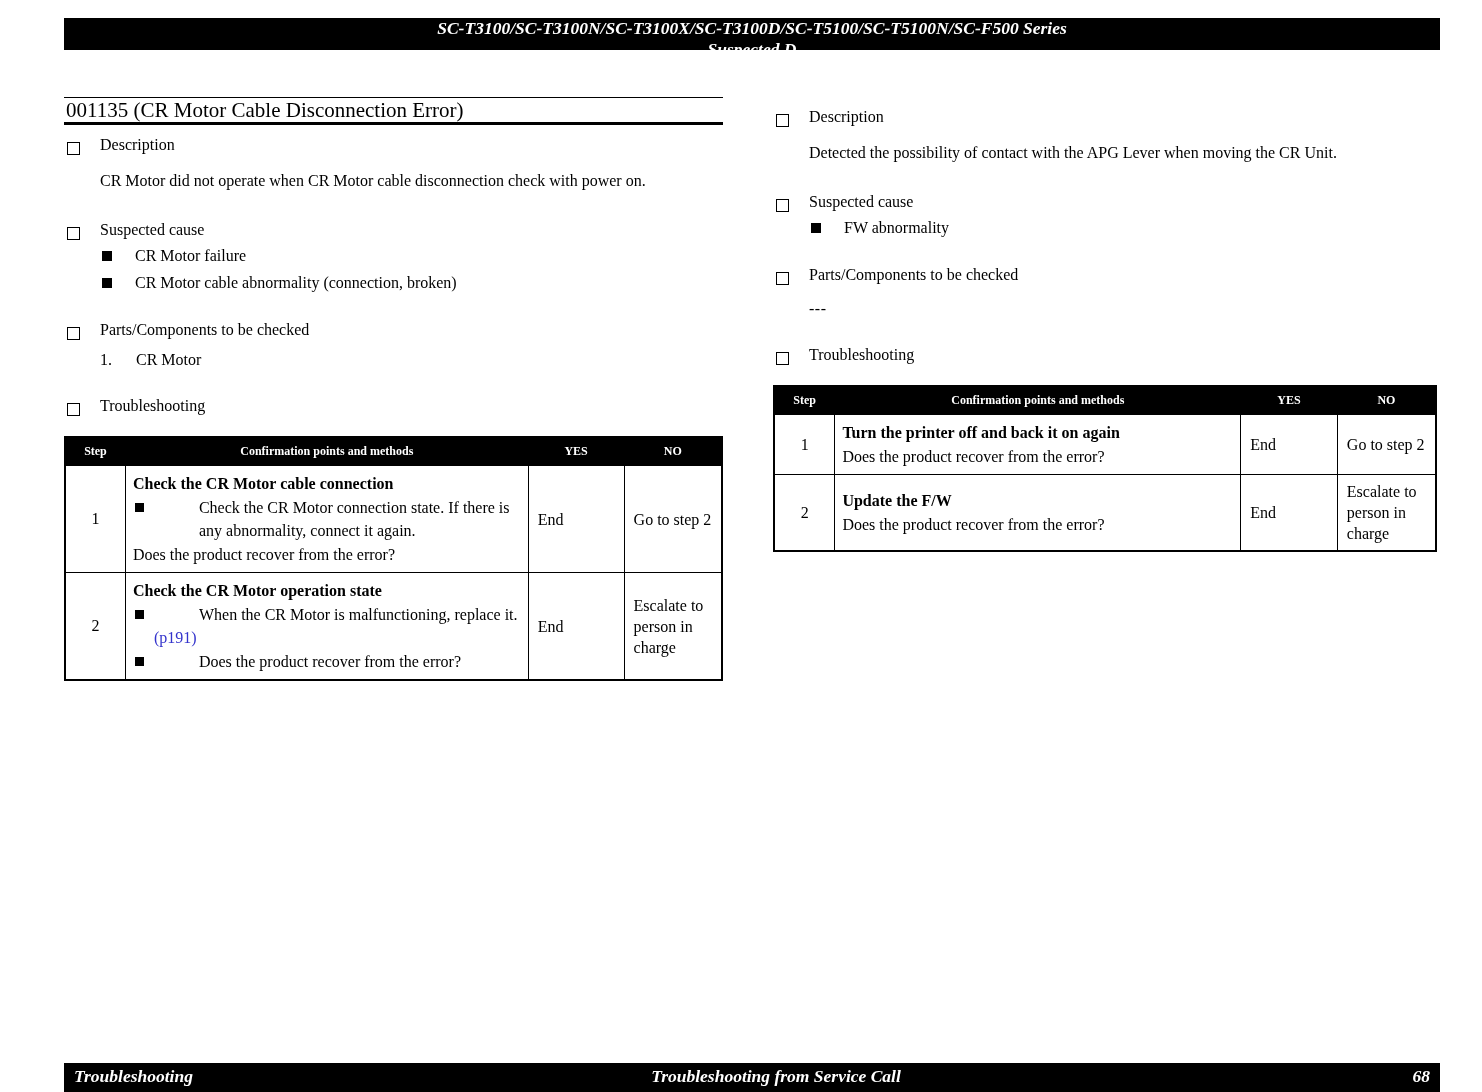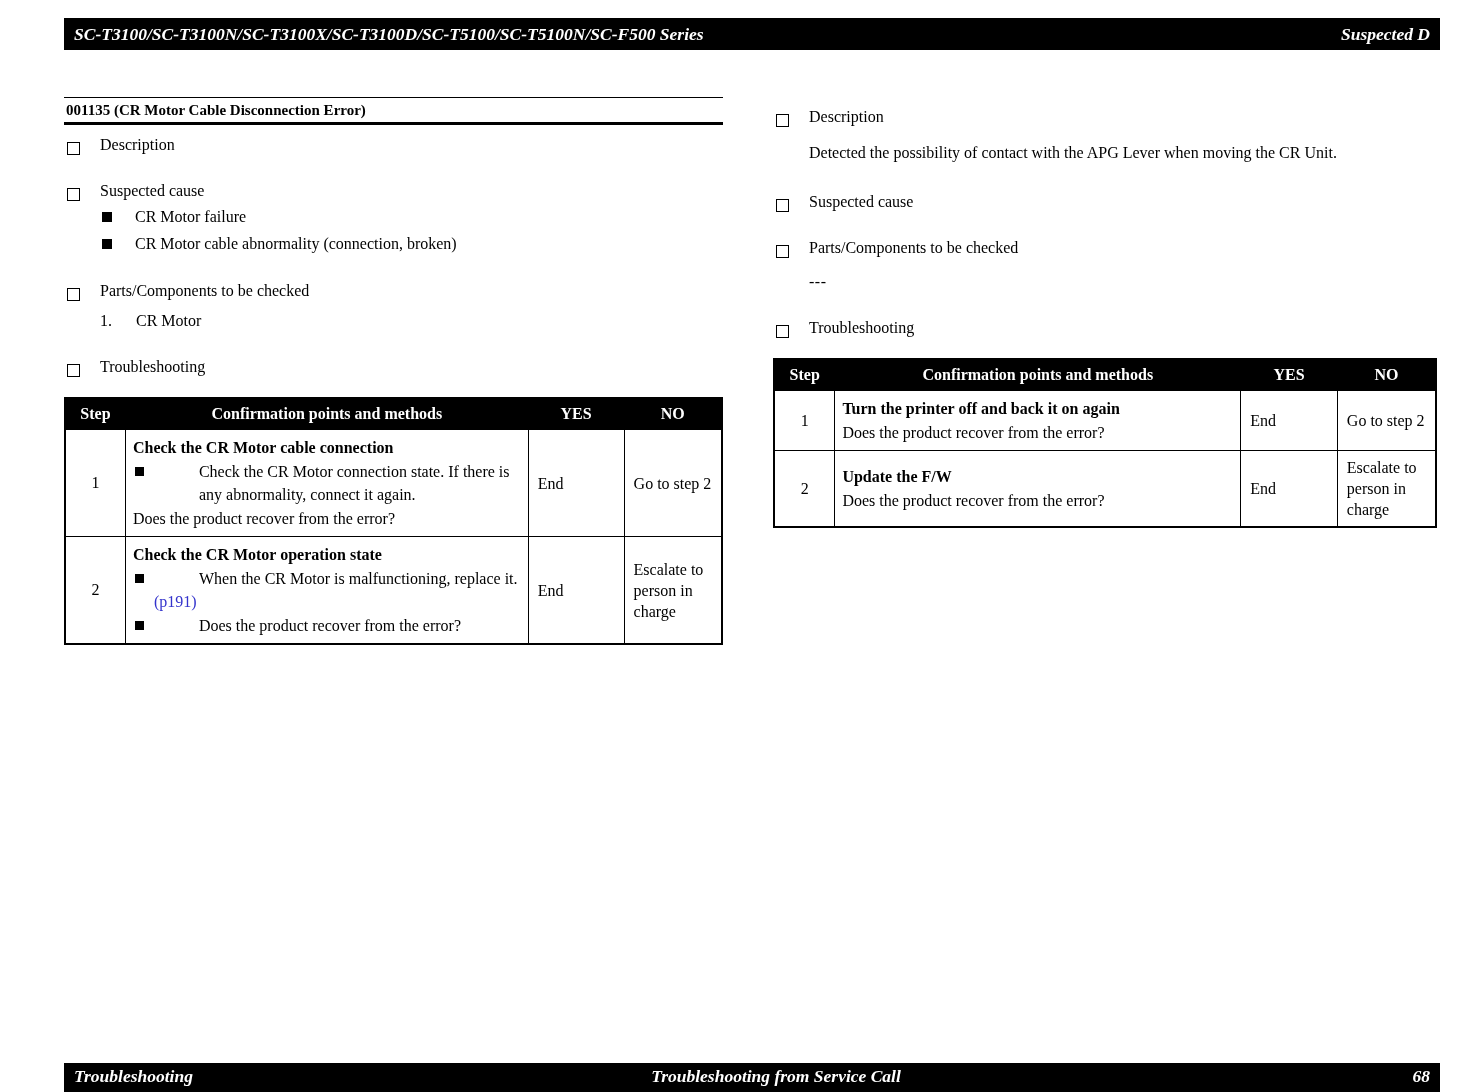--- a/index.html
+++ b/index.html
@@ -5,53 +5,53 @@
   * { margin:0; padding:0; box-sizing:border-box; }
   html, body { background:#ffffff; }
   .page {
     position:relative; width:1482px; height:1092px; background:#ffffff;
     font-family:"Liberation Serif", serif; color:#000; overflow:hidden;
   }
   
   .topbar {
     position:absolute; left:64px; top:18px; width:1376px; height:32px;
     background:#000; color:#fff; display:flex; justify-content:space-between;
-    align-items:center; padding:0 10px; font-size:17.5px; font-weight:bold; font-style:italic;
+    align-items:center; padding:0 10px; font-size:17.5px; font-weight:bold; font-style:italic;flex-direction:column;
   }
   .bottombar {
     position:absolute; left:64px; top:1063px; width:1376px; height:29px;
     background:#000; color:#fff; font-size:17.5px; font-weight:bold; font-style:italic;
   }
   .bottombar .fl { position:absolute; left:10px;  top:0; line-height:27px; }
   .bottombar .fc { position:absolute; left:50%; transform:translateX(-50%); top:0; line-height:27px;margin-left:24px; }
   .bottombar .fr { position:absolute; right:10px; top:0; line-height:27px; }
   
   .column { position:absolute; top:97px; }
   .col-left  { left:64px;  width:659px; }
   .col-right { left:773px; width:664px; }
   .section-title {
     border-top:1.5px solid #000; border-bottom:3px solid #000;
-    font-weight:bold; font-size:15px; line-height:20px; padding:2px 0 2px 2px;
+    font-weight:normal; font-size:21px; line-height:20px; padding:2px 0 2px 2px;
   }
   .check-row { display:flex; align-items:flex-end; margin-top:26px; font-size:16px; line-height:20px; }
   .check-row.first { margin-top:10px; }
   .checkbox { flex:none; width:13px; height:13px; border:1.7px solid #000; margin:3px 20px 0 3px; }
   .body-text { margin:12px 2px 0 36px; font-size:16px; line-height:27px; }
   .bullet-row { display:flex; align-items:flex-start; margin:5px 0 0 38px; font-size:16px; line-height:22px;font-family:Liberation Serif, serif; }
   .bullet-sq { flex:none; width:10px; height:10px; background:#000; margin:6px 23px 0 0; }
   .numbered-row { display:flex; margin:10px 0 0 36px; font-size:16px; line-height:20px; }
   .num-marker { flex:none; width:36px; }
   .note-text { margin:14px 0 18px 36px; font-size:16px; line-height:20px; letter-spacing:0.5px; }
   
   .ts-table {
     width:100%; border-collapse:collapse; margin-top:20px;
     table-layout:fixed; border:2.5px solid #000;
   }
   .ts-table th {
-    background:#000; color:#fff; font-size:16px; font-weight:bold;
+    background:#000; color:#fff; font-size:12px; font-weight:bold;
     border:1px solid #000; padding:6px 2px; text-align:center;
   }
   .ts-table td { border:1.5px solid #000; font-size:16px; padding:6px 7px; vertical-align:middle; }
   td.step-cell { text-align:center; }
   td.ans-cell { line-height:21px; padding-left:9px; }
   .cell-title { font-weight:bold; line-height:23px;font-family:Liberation Serif, serif; }
   .cell-bullet { display:flex; align-items:flex-start; line-height:23px; margin-top:1px;gap:46px; }
   .cell-bullet .bullet-sq { width:9px; height:9px; margin:7px 9px 0 2px; }
   .cell-plain { line-height:23px; margin-top:1px; }
   .cell-link { color:var(--link-color, #3333cc); line-height:23px; margin-left:21px; cursor:pointer; }
@@ -65,20 +65,21 @@
     <span>SC-T3100/SC-T3100N/SC-T3100X/SC-T3100D/SC-T5100/SC-T5100N/SC-F500 Series</span>
     <span>Suspected D</span>
   </header>
 
   <section class="column col-left">
       <div class="section-title">001135 (CR Motor Cable Disconnection Error)</div>
       <div class="check-row first">
         <span class="checkbox"></span>
         <span>Description</span>
       </div>
+      <div class="body-text">CR Motor did not operate when CR Motor cable disconnection check with power on.</div>
       <div class="check-row">
         <span class="checkbox"></span>
         <span>Suspected cause</span>
       </div>
       <div class="bullet-row">
         <span class="bullet-sq"></span>
         <span>CR Motor failure</span>
       </div>
       <div class="bullet-row">
         <span class="bullet-sq"></span>
@@ -148,20 +149,24 @@
   <section class="column col-right">
       <div class="check-row first">
         <span class="checkbox"></span>
         <span>Description</span>
       </div>
       <div class="body-text">Detected the possibility of contact with the APG Lever when moving the CR Unit.</div>
       <div class="check-row">
         <span class="checkbox"></span>
         <span>Suspected cause</span>
       </div>
+      <div class="bullet-row">
+        <span class="bullet-sq"></span>
+        <span>FW abnormality</span>
+      </div>
       <div class="check-row">
         <span class="checkbox"></span>
         <span>Parts/Components to be checked</span>
       </div>
       <div class="note-text">---</div>
       <div class="check-row">
         <span class="checkbox"></span>
         <span>Troubleshooting</span>
       </div>
       <table class="ts-table">

